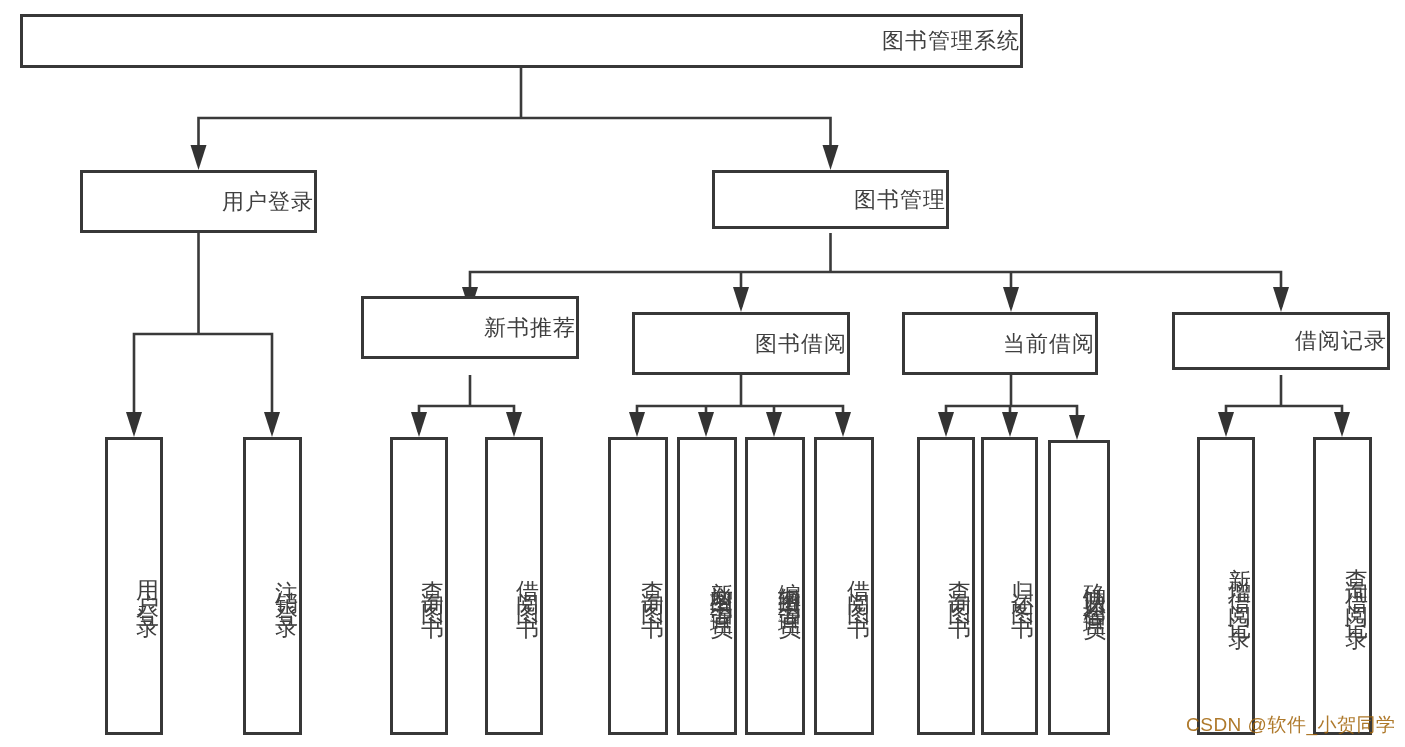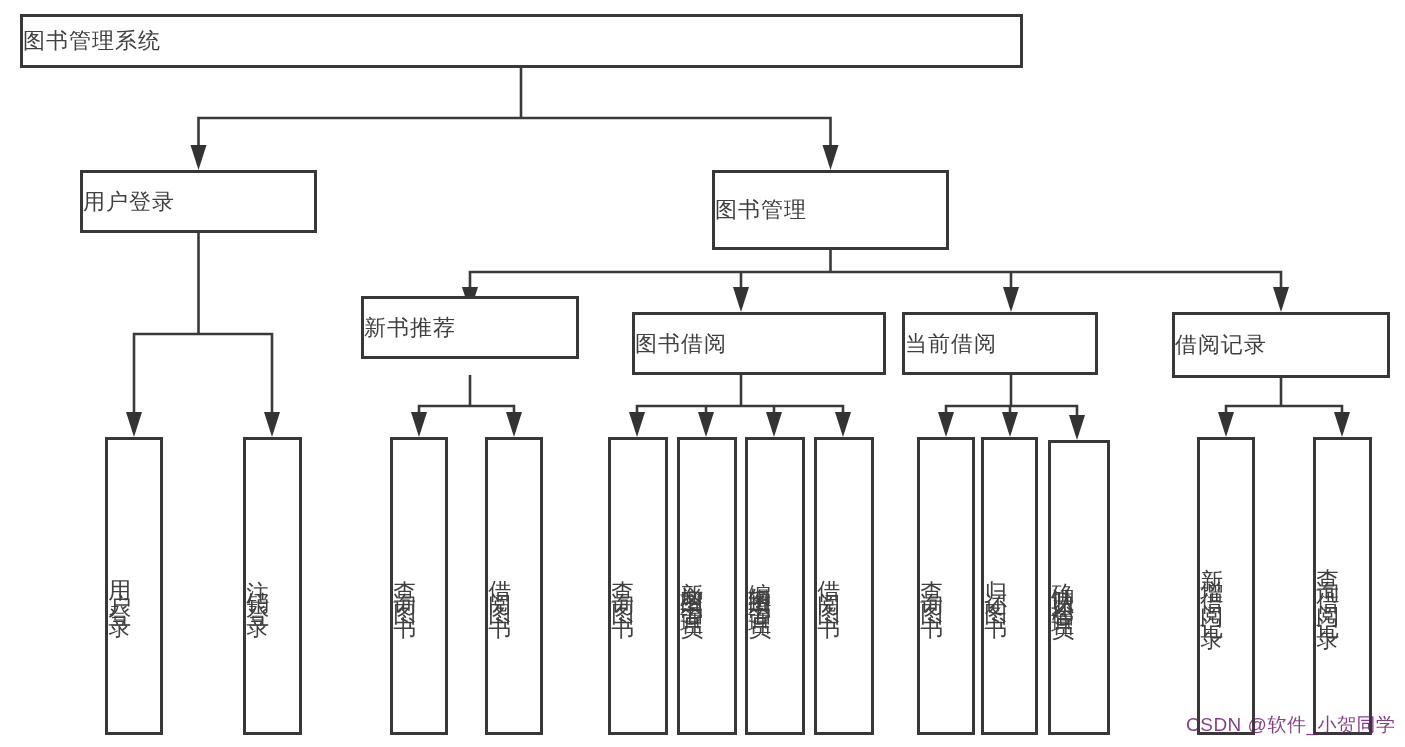--- a/index.html
+++ b/index.html
@@ -14,39 +14,39 @@
     position:absolute;left:0;top:0;width:1405px;height:747px;
     z-index:0;
   }
   .wires path.ln{fill:none;stroke:#3a3a3a;stroke-width:2.6;}
   .wires path.ah{fill:#333333;stroke:none;}
   .box{
     position:absolute;
     box-sizing:border-box;
     background:#ffffff;
     border:3px solid #383838;
-    display:flex;align-items:center;justify-content:flex-start;
+    display:flex;align-items:center;justify-content:flex-end;
     color:#3f3f3f;
     z-index:1;
   }
   .box.h{font-size:22px;letter-spacing:1px;white-space:nowrap;}
   .box.v{font-size:23px;}
   .box.v .vtxt{
     writing-mode:vertical-rl;
     text-orientation:mixed;
     letter-spacing:12px;
     line-height:1.05;
   }
   .box.v .vtxt.tight{letter-spacing:5px;}
   .watermark{
     position:absolute;
     left:1186px;top:712px;
     font-size:19px;
     letter-spacing:0.5px;
-    color:#701a75;
+    color:#a16207;
     opacity:0.85;
     z-index:3;
     white-space:nowrap;
   }
 </style>
 </head>
 <body>
 
 <div class="stage">
 
@@ -98,34 +98,34 @@
     <path class="ah" d="M1334 412 h16 L1342 437 z"></path>
   </svg>
 
   <div class="box h" style="left:20px;top:14px;width:1003px;height:54px">
     <span>图书管理系统</span>
   </div>
 
   <div class="box h" style="left:80px;top:170px;width:237px;height:63px">
     <span>用户登录</span>
   </div>
-  <div class="box h" style="left:712px;top:170px;width:237px;height:80px">
+  <div class="box h" style="left:712px;top:170px;width:237px;height:59px">
     <span>图书管理</span>
   </div>
 
   <div class="box h" style="left:361px;top:296px;width:218px;height:63px">
     <span>新书推荐</span>
   </div>
-  <div class="box h" style="left:632px;top:312px;width:254px;height:63px">
+  <div class="box h" style="left:632px;top:312px;width:218px;height:63px">
     <span>图书借阅</span>
   </div>
   <div class="box h" style="left:902px;top:312px;width:196px;height:63px">
     <span>当前借阅</span>
   </div>
-  <div class="box h" style="left:1172px;top:312px;width:218px;height:66px">
+  <div class="box h" style="left:1172px;top:312px;width:218px;height:58px">
     <span>借阅记录</span>
   </div>
 
   <div class="box v" style="left:105px;top:437px;width:58px;height:298px">
     <span class="vtxt">用户登录</span>
   </div>
   <div class="box v" style="left:243px;top:437px;width:59px;height:298px">
     <span class="vtxt">注销登录</span>
   </div>
 

